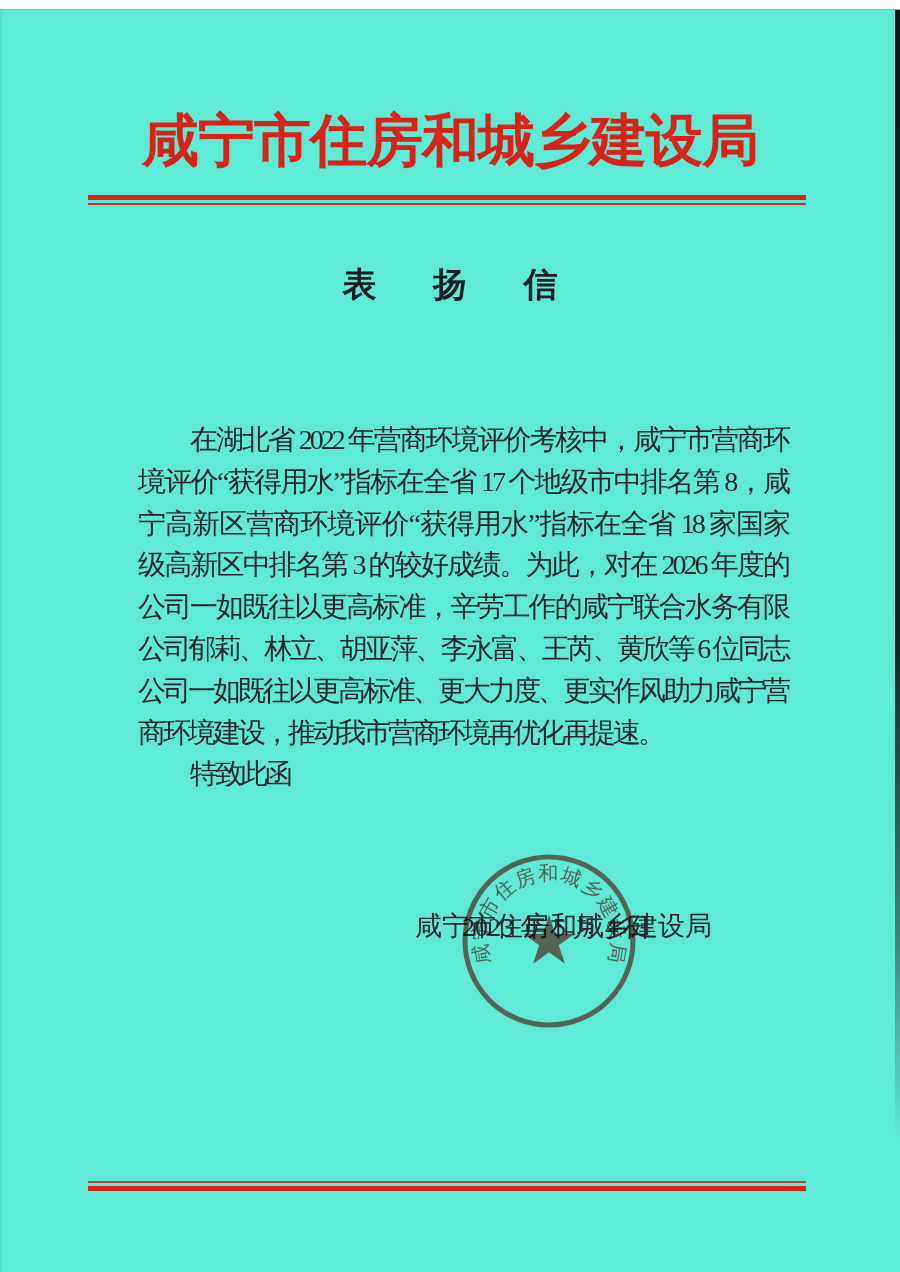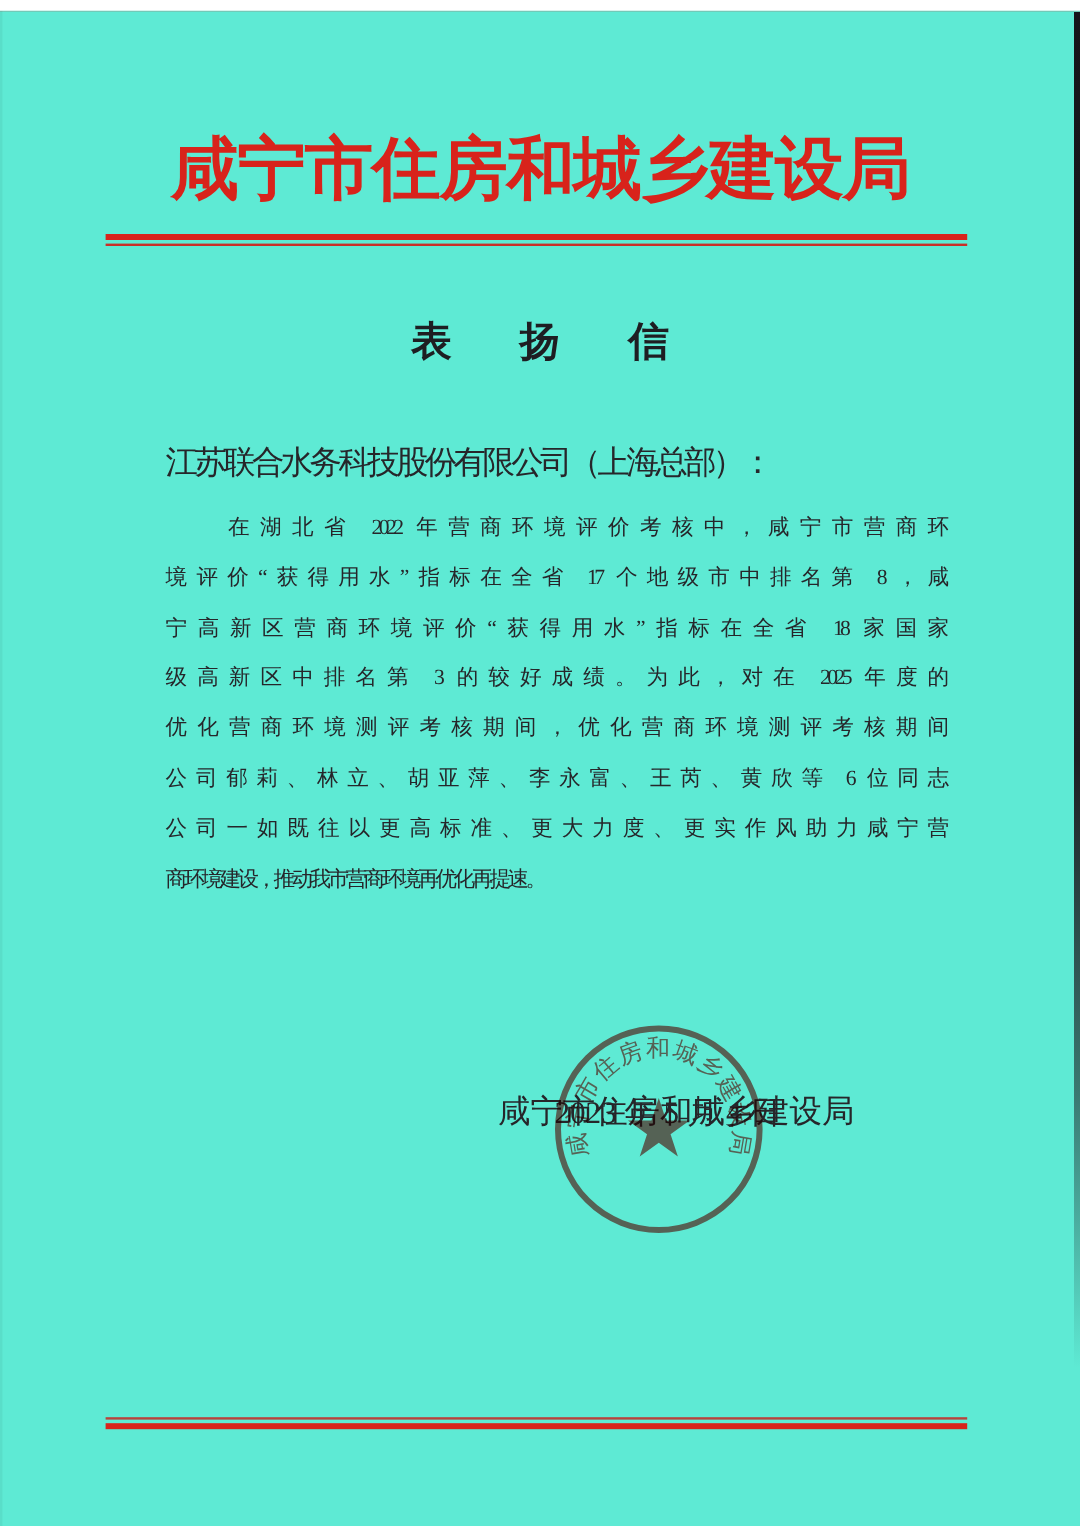--- a/index.html
+++ b/index.html
@@ -37,21 +37,21 @@
     letter-spacing:24px; padding-left:24px; box-sizing:border-box;
   }
 
   
   .recipient {
     position:absolute; left:138px; top:367px; width:660px;
     font-size:27px; letter-spacing:-3px; white-space:nowrap;
   }
   .body-block {
     position:absolute; left:138px; top:419px; width:650px;
-    font-size:18px; line-height:41.8px; letter-spacing:-3px;
+    font-size:28px; line-height:41.8px; letter-spacing:-3px;
   }
   .body-block .line { text-align:justify; text-align-last:justify; }
   .body-block .line.indent { text-indent:52px; }
   .body-block .line.no-just { text-align:left; text-align-last:auto; }
 
   
   .sig-name { position:absolute; left:415px; top:908px; font-size:27px; letter-spacing:0px; white-space:nowrap; }
   .sig-date { position:absolute; left:462px; top:910px; font-size:26px; letter-spacing:0px; white-space:nowrap; }
 
   
@@ -72,31 +72,31 @@
   <div class="right-edge"></div>
   <div class="left-edge"></div>
 
   <div class="agency-title">咸宁市住房和城乡建设局</div>
 
   <div class="rule rule-h-thick"></div>
   <div class="rule rule-h-thin"></div>
 
   <h1 class="letter-title">表 扬 信</h1>
 
-  <div class="recipient">江苏联合水务科技股份有限公司（上海总部）：</div>
 
   <div class="body-block">
     <div class="line indent">在湖北省 2022 年营商环境评价考核中，咸宁市营商环</div>
     <div class="line">境评价“获得用水”指标在全省 17 个地级市中排名第 8，咸</div>
     <div class="line">宁高新区营商环境评价“获得用水”指标在全省 18 家国家</div>
-    <div class="line">级高新区中排名第 3 的较好成绩。为此，对在 2025 年度的</div>
-    <div class="line">优化营商环境测评考核期间，优化营商环境测评考核期间</div>
+    <div class="line">级高新区中排名第 3 的较好成绩。为此，对在 2026 年度的</div>
+    <div class="line">公司一如既往以更高标准，辛劳工作的咸宁联合水务有限</div>
     <div class="line">公司郁莉、林立、胡亚萍、李永富、王芮、黄欣等 6 位同志</div>
     <div class="line">公司一如既往以更高标准、更大力度、更实作风助力咸宁营</div>
     <div class="line no-just">商环境建设，推动我市营商环境再优化再提速。</div>
+    <div class="line no-just indent">特致此函</div>
   </div>
 
   <div class="sig-name">咸宁市住房和城乡建设局</div>
   <div class="sig-date">2023 年 5 月 4 日</div>
 
   <svg class="seal" viewBox="0 0 178 178" xmlns="http://www.w3.org/2000/svg">
     <circle cx="89" cy="89" r="84" fill="none" stroke="#e04a44" stroke-width="5"></circle>
     <polygon fill="#e04a44" points="89,63 95.1,81.7 114.7,81.7 98.8,93.2 104.9,111.8 89,100.3 73.1,111.8 79.2,93.2 63.3,81.7 82.9,81.7"></polygon>
     <defs>
       <path id="sealArc" d="M 30.7 111.2 A 62 62 0 1 1 147.3 111.2" fill="none"></path>

